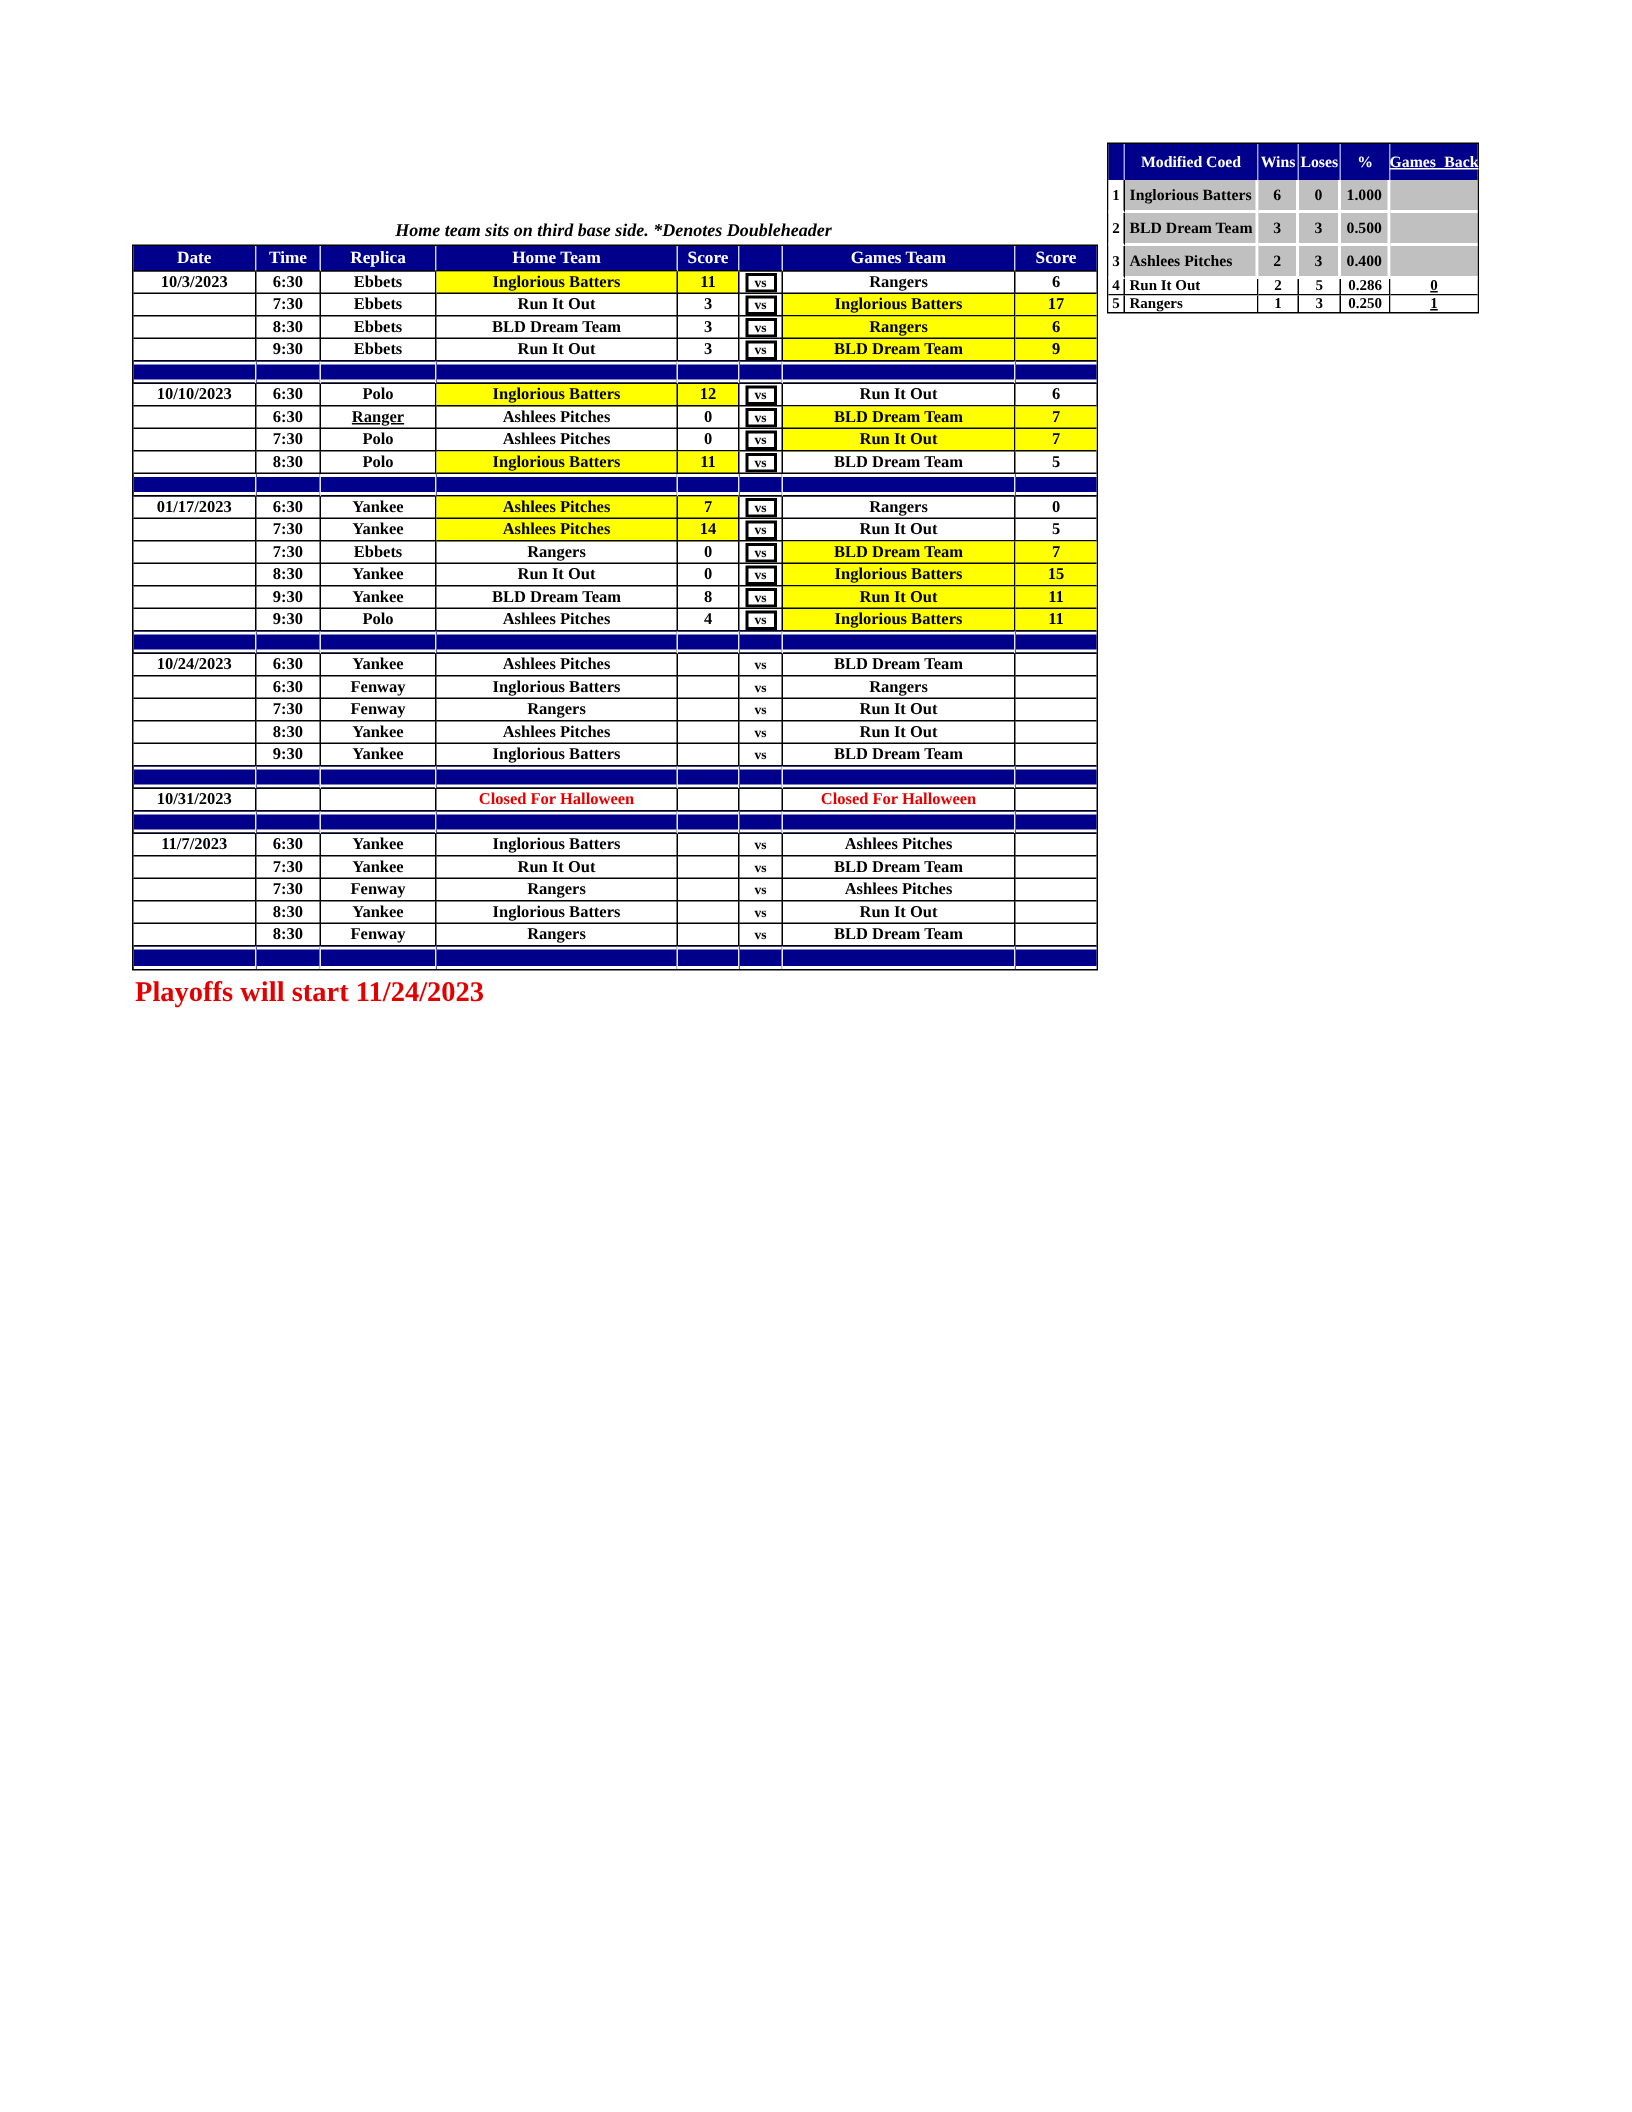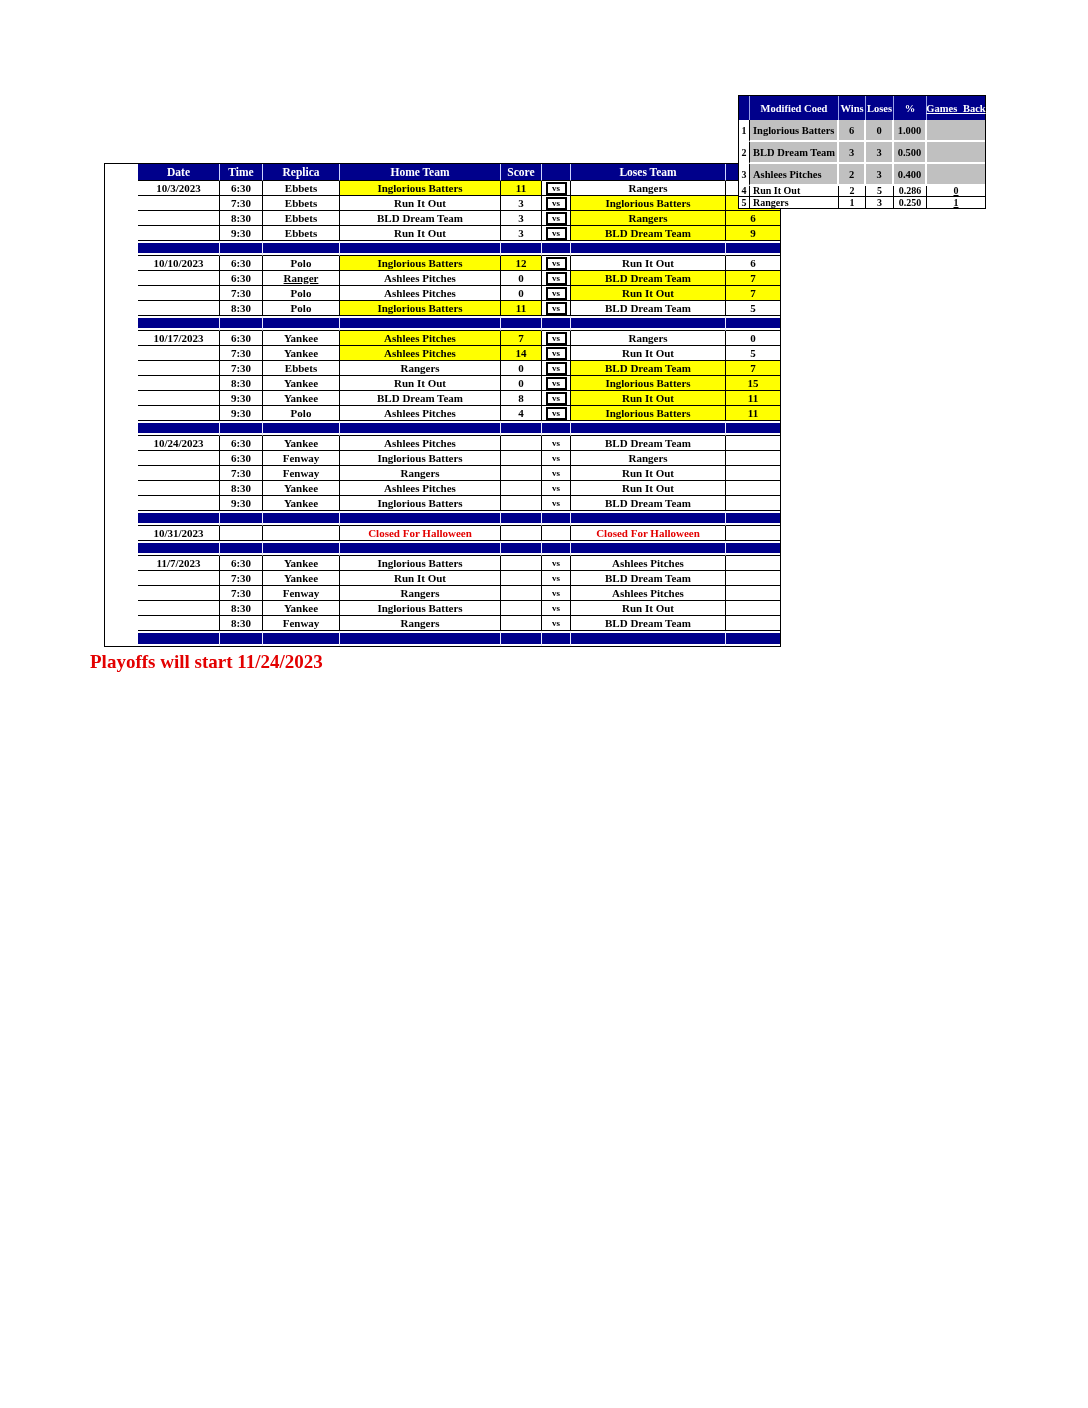--- a/index.html
+++ b/index.html
@@ -8,22 +8,22 @@
 
   .title{position:absolute;left:88px;top:95px;width:642px;text-align:center;
          font-size:20px;font-weight:bold;color:#000;}
   .subtitle{position:absolute;left:88px;top:121px;width:642px;text-align:center;
          font-size:15px;font-weight:bold;color:#000;}
   .note{position:absolute;left:88px;top:146px;width:642px;text-align:center;
          font-size:12px;font-weight:bold;font-style:italic;color:#000;}
   .footer{position:absolute;left:90px;top:651px;font-size:19px;font-weight:bold;color:#e30000;}
 
   
-  #schedule{position:absolute;left:104px;top:163px;width:642px;border:1px solid #000;
-            box-sizing:content-box;padding-left:33px;}
+  #schedule{position:absolute;left:88px;top:163px;width:642px;border:1px solid #000;
+            box-sizing:content-box;}
   .srow{display:flex;}
   .scell{box-sizing:border-box;height:15px;border-right:1px solid #000;border-bottom:1px solid #000;
          display:flex;align-items:center;justify-content:center;
          font-weight:bold;font-size:11px;line-height:11px;color:#000;overflow:hidden;white-space:nowrap;}
   .srow .scell:last-child{border-right:none;}
   .head{height:17px;background:#00008b;color:#fff;font-size:11.5px;
         border-right:1px solid #cfd4ff;border-bottom:1px solid #000;}
   .sep{height:15px;background:#00008b;border-right:1px solid #e8e8ff;border-bottom:1px solid #000;
        box-shadow:inset 0 2px 0 #fff, inset 0 -2px 0 #fff;}
   .srow:last-child .scell{border-bottom:none;}
@@ -46,30 +46,31 @@
   .t-team{justify-content:flex-start;padding-left:3px;}
   .t-cond{height:11px;background:#fff;font-size:10px;line-height:10px;
           border-right:1px solid #000;border-bottom:1px solid #000;}
   .trow:last-child .tcell{border-bottom:none;}
   .trow .tcell:last-child{border-right:none;text-decoration:underline;}
 </style>
 </head>
 <body>
 
 <div class="page">
+  <div class="note">Home team sits on third base side.  *Denotes Doubleheader</div>
 
   <div id="schedule">
       <div class="srow">
         <div class="scell head" style="width: 82px;">Date</div>
         <div class="scell head" style="width: 43px;">Time</div>
         <div class="scell head" style="width: 77px;">Replica</div>
         <div class="scell head" style="width: 161px;">Home Team</div>
         <div class="scell head" style="width: 41px;">Score</div>
         <div class="scell head" style="width: 29px;"></div>
-        <div class="scell head" style="width: 155px;">Loses Team</div>
+        <div class="scell head" style="width: 155px;">Games Team</div>
         <div class="scell head" style="width: 54px;">Score</div>
       </div>
       <div class="srow">
         <div class="scell" style="width: 82px;">10/3/2023</div>
         <div class="scell" style="width: 43px;">6:30</div>
         <div class="scell" style="width: 77px;">Ebbets</div>
         <div class="scell win" style="width: 161px;">Inglorious Batters</div>
         <div class="scell win" style="width: 41px;">11</div>
         <div class="scell" style="width: 29px;">
           <div class="vsbox">vs</div>
@@ -175,21 +176,21 @@
         <div class="scell sep" style="width: 82px;"></div>
         <div class="scell sep" style="width: 43px;"></div>
         <div class="scell sep" style="width: 77px;"></div>
         <div class="scell sep" style="width: 161px;"></div>
         <div class="scell sep" style="width: 41px;"></div>
         <div class="scell sep" style="width: 29px;"></div>
         <div class="scell sep" style="width: 155px;"></div>
         <div class="scell sep" style="width: 54px;"></div>
       </div>
       <div class="srow">
-        <div class="scell" style="width: 82px;">10/17/2023</div>
+        <div class="scell" style="width: 82px;">01/17/2023</div>
         <div class="scell" style="width: 43px;">6:30</div>
         <div class="scell" style="width: 77px;">Yankee</div>
         <div class="scell win" style="width: 161px;">Ashlees Pitches</div>
         <div class="scell win" style="width: 41px;">7</div>
         <div class="scell" style="width: 29px;">
           <div class="vsbox">vs</div>
         </div>
         <div class="scell" style="width: 155px;">Rangers</div>
         <div class="scell" style="width: 54px;">0</div>
       </div>

